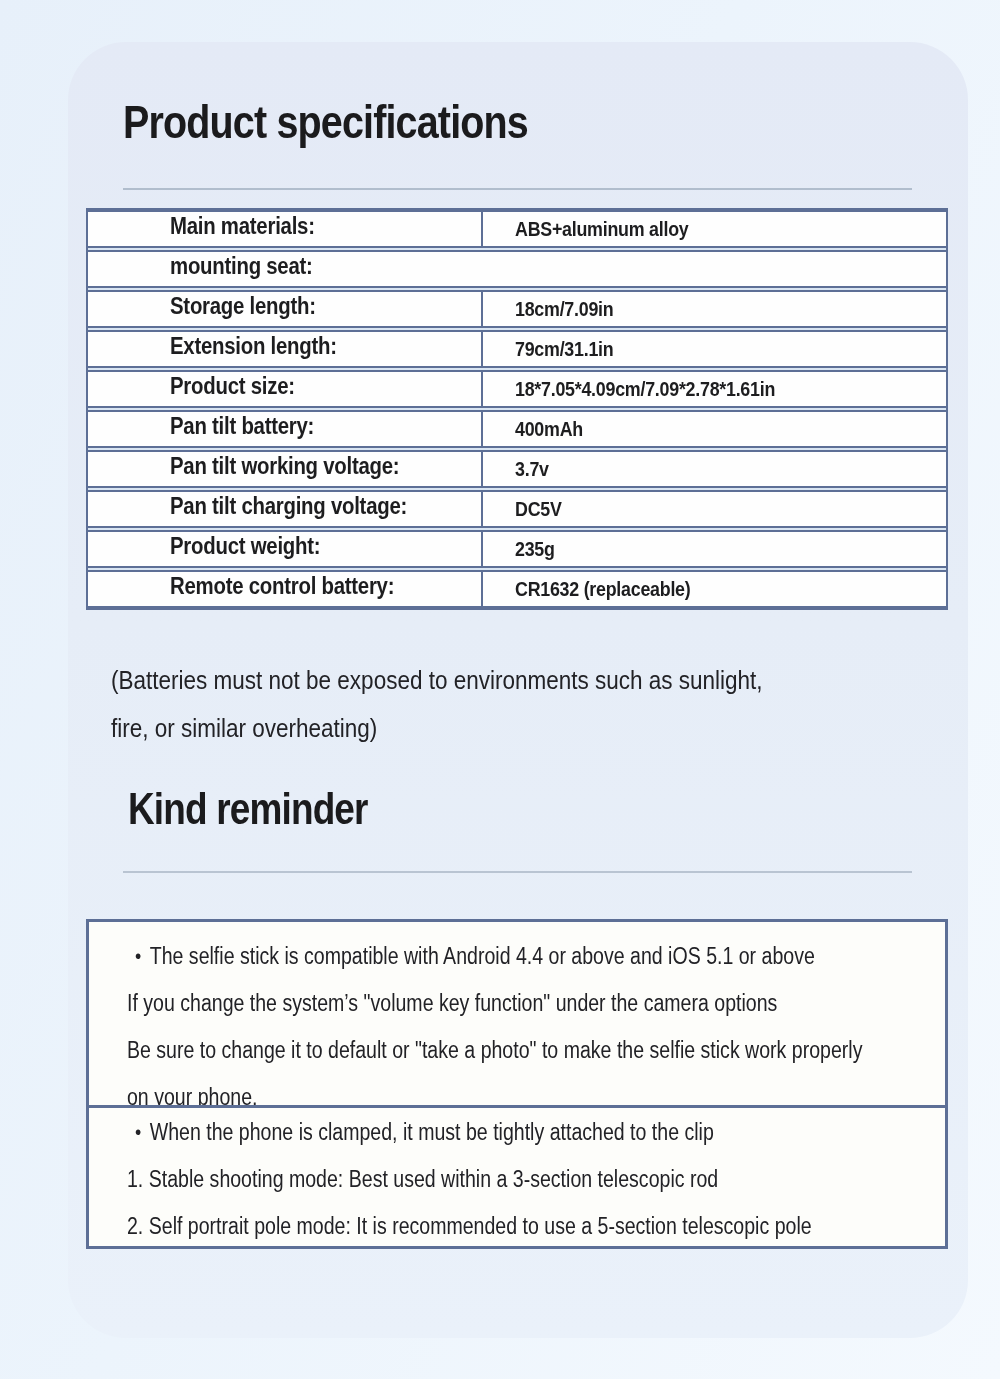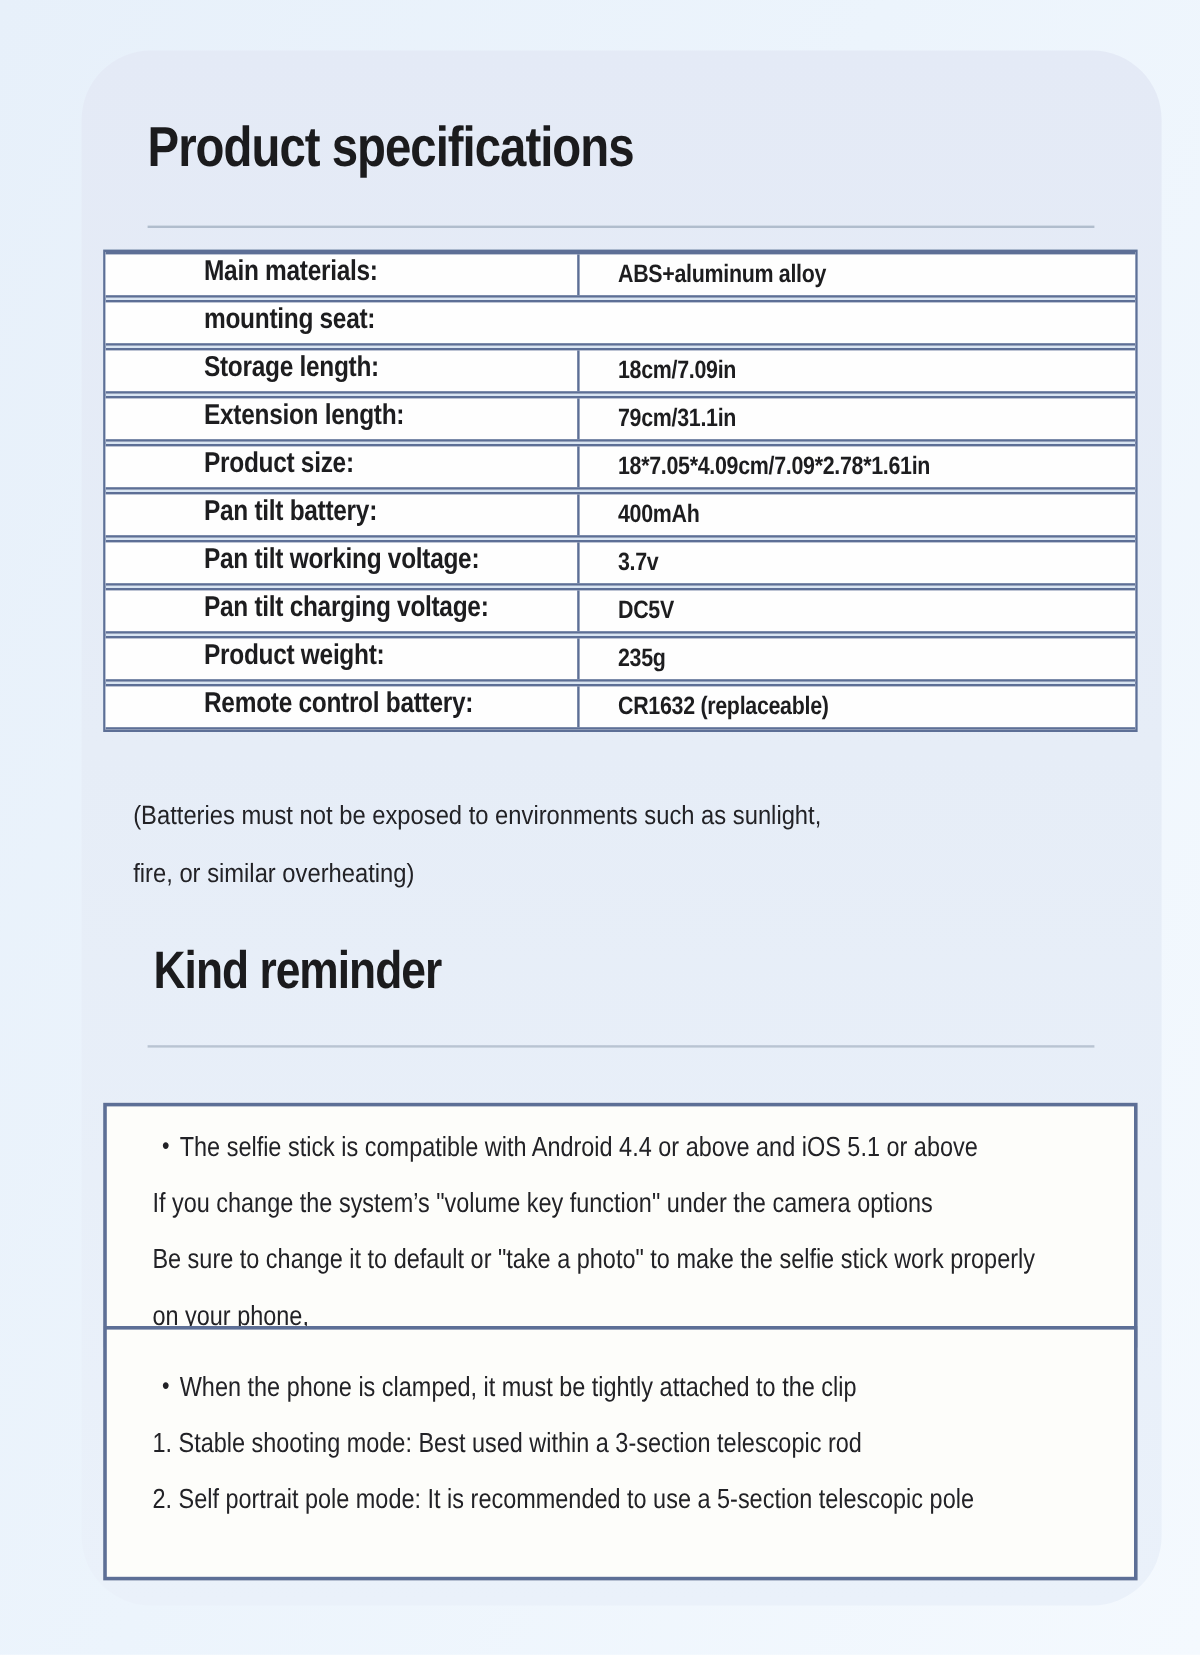--- a/index.html
+++ b/index.html
@@ -93,21 +93,21 @@
     padding-left: 32px;
     font-size: 21px;
     font-weight: 700;
     letter-spacing: -0.3px;
   }
 
   .battery-note {
     position: absolute;
     left: 43px;
     top: 614px;
-    font-size: 22px;
+    font-size: 25px;
     font-weight: 400;
     line-height: 48px;
     color: #222226;
   }
   .battery-note .cond { transform: scaleX(0.9); }
 
   .reminder-title {
     position: absolute;
     left: 60px;
     top: 742px;
@@ -123,21 +123,21 @@
     left: 18px;
     width: 862px;
     box-sizing: border-box;
     border: 3px solid #5d6f96;
     background: #fdfdfa;
     font-size: 23px;
     font-weight: 400;
     color: #222226;
   }
   .box-1 { top: 856px; height: 204px; padding-top: 10px; margin-top: 21px; }
-  .box-2 { top: 1063px; height: 212px; padding-top: 24px; }
+  .box-2 { top: 1063px; height: 144px; }
   .r-line {
     line-height: 47px;
     padding-left: 38px;
     white-space: nowrap;
   }
   .r-line.bulleted { padding-left: 46px; }
   .bullet {
     display: inline-block;
     margin-right: 10px;
     font-size: 21px;

